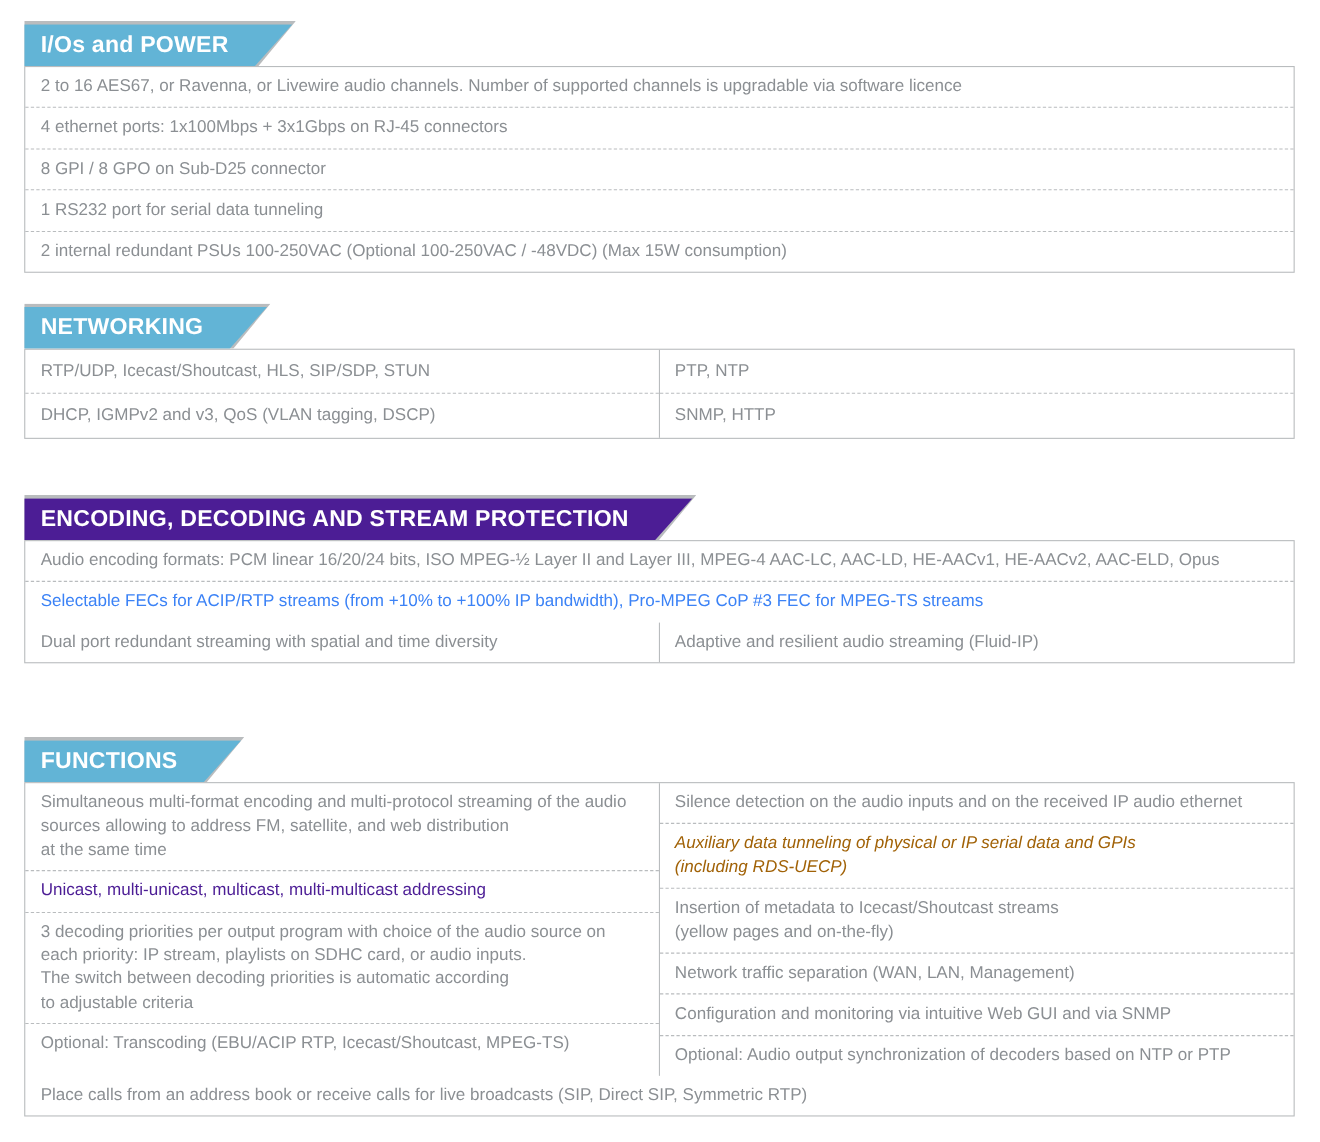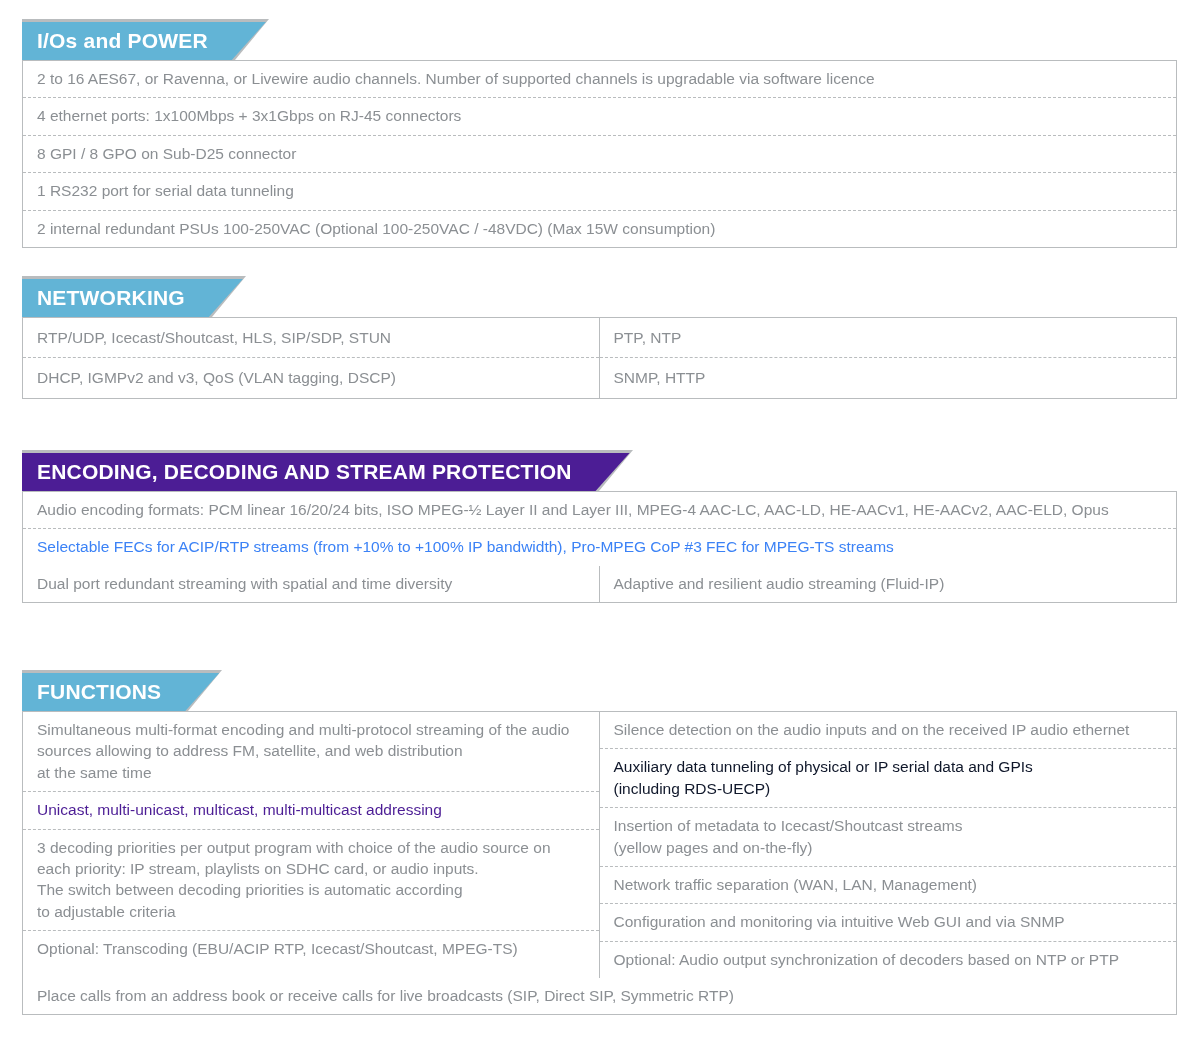--- a/index.html
+++ b/index.html
@@ -172,21 +172,21 @@
         <div class="row" style="white-space: pre-line; color: rgb(139, 143, 147);">Simultaneous multi-format encoding and multi-protocol streaming of the audio sources allowing to address FM, satellite, and web distribution
 at the same time</div>
         <div class="row" style="color: #4c1d95;">Unicast, multi-unicast, multicast, multi-multicast addressing</div>
         <div class="row" style="white-space: pre-line; color: rgb(139, 143, 147);">3 decoding priorities per output program with choice of the audio source on each priority: IP stream, playlists on SDHC card, or audio inputs.
 The switch between decoding priorities is automatic according
  to adjustable criteria</div>
         <div class="row" style="color: rgb(139, 143, 147);">Optional: Transcoding (EBU/ACIP RTP, Icecast/Shoutcast, MPEG-TS)</div>
       </div>
       <div class="col stretch">
         <div class="row" style="color: rgb(139, 143, 147);">Silence detection on the audio inputs and on the received IP audio ethernet</div>
-        <div class="row" style="white-space: pre-line; color: #0f172a;">Auxiliary data tunneling of physical or IP serial data and GPIs
+        <div class="row" style="white-space: pre-line; color: #a16207; font-style: italic;">Auxiliary data tunneling of physical or IP serial data and GPIs
 (including RDS-UECP)</div>
         <div class="row" style="white-space: pre-line; color: rgb(139, 143, 147);">Insertion of metadata to Icecast/Shoutcast streams
 (yellow pages and on-the-fly)</div>
         <div class="row" style="color: rgb(139, 143, 147);">Network traffic separation (WAN, LAN, Management)</div>
         <div class="row" style="color: rgb(139, 143, 147);">Configuration and monitoring via intuitive Web GUI and via SNMP</div>
         <div class="row" style="color: rgb(139, 143, 147);">Optional: Audio output synchronization of decoders based on NTP or PTP</div>
       </div>
       <div class="col full">
         <div class="row" style="color: rgb(139, 143, 147);">Place calls from an address book or receive calls for live broadcasts (SIP, Direct SIP, Symmetric RTP)</div>
       </div>

